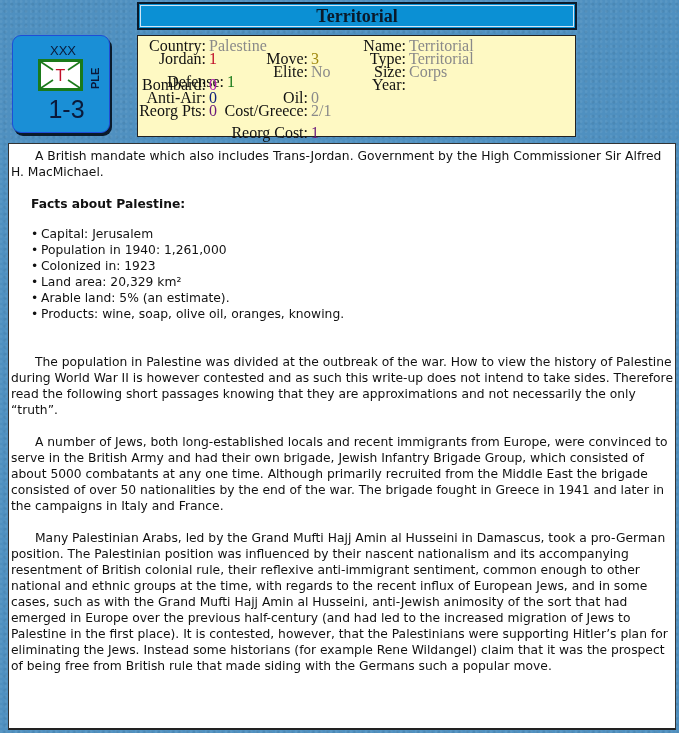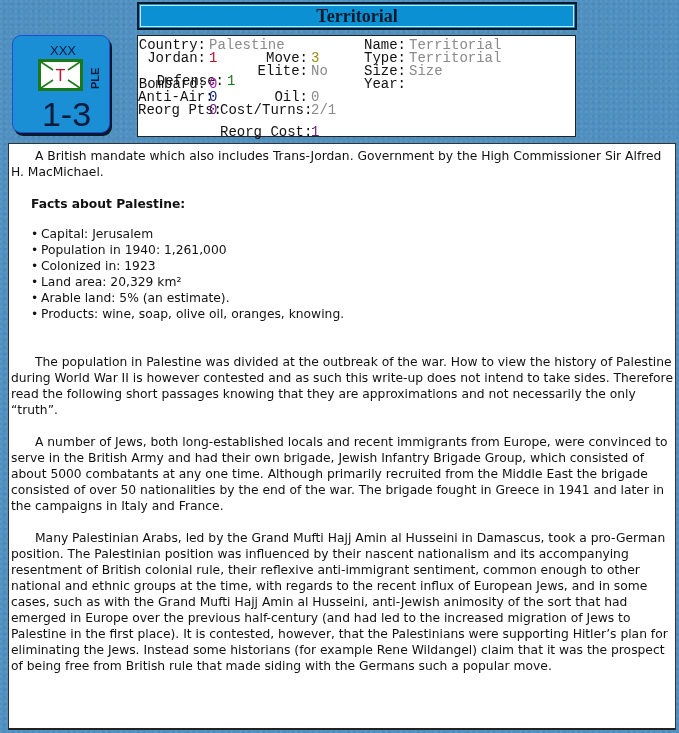--- a/index.html
+++ b/index.html
@@ -25,34 +25,34 @@
     position: absolute; left: 25px; top: 23px; width: 45px; height: 32px;
   }
   .counter .nation {
     position: absolute; left: 76px; top: 28px; width: 20px; height: 28px;
     font-family: "Liberation Sans", sans-serif; font-size: 11px; font-weight: bold;
     color: #0a1a3a; writing-mode: vertical-rl; transform: rotate(180deg);
     text-align: center;
   }
   .counter .strength {
     position: absolute; left: 0; top: 59px; width: 107px; text-align: center;
-    font-family: "Liberation Sans", sans-serif; font-size: 34px; color: #0a1a3a;
+    font-family: "Liberation Sans", sans-serif; font-size: 25px; color: #0a1a3a;
   }
   .titlebar {
     position: absolute; left: 137px; top: 2px; width: 436px; height: 24px;
     background: #0b90d4; border: 2px solid #0a1a2a; outline: 1px solid #cfe6f7;
     outline-offset: -4px;
     text-align: center;
     font-family: "Liberation Serif", serif; font-weight: bold; font-size: 18px;
     line-height: 24px; color: #0a1a2a;
   }
   .stats {
     position: absolute; left: 137px; top: 35px; width: 437px; height: 100px;
-    background: #ffffff; border: 1px solid #222;
-    font-family: Liberation Mono, monospace; font-size: 14px; line-height: 13px;
+    background: #fef9c3; border: 1px solid #222;
+    font-family: Liberation Serif, serif; font-size: 16px; line-height: 13px;
   }
   .stat { position: absolute; white-space: nowrap; }
   .stat .lbl { color: #111; display: inline-block; text-align: right; }
   .stat .val { margin-left: 3px; }
   .col1 .lbl { width: 68px; }
   .col2 .lbl { width: 88px; }
   .col3 .lbl { width: 44px; }
   .c-gray { color: #8a8a8a; }
   .c-red { color: #c0102a; }
   .c-green { color: #1a7a1a; }
@@ -120,31 +120,31 @@
   <div class="stat col2" style="left:82px;top:29px;">
     <span class="lbl">Elite:</span><span class="val c-gray">No</span>
   </div>
   <div class="stat col2" style="left:82px;top:42px;margin-top:48px;">
     <span class="lbl">Reorg Cost:</span><span class="val c-purple">1</span>
   </div>
   <div class="stat col2" style="left:82px;top:55px;">
     <span class="lbl">Oil:</span><span class="val c-gray">0</span>
   </div>
   <div class="stat col2" style="left:82px;top:68px;">
-    <span class="lbl">Cost/Turns:</span><span class="val c-gray">2/1</span>
+    <span class="lbl">Cost/Greece:</span><span class="val c-gray">2/1</span>
   </div>
 
   <div class="stat col3" style="left:224px;top:3px;">
     <span class="lbl">Name:</span><span class="val c-gray">Territorial</span>
   </div>
   <div class="stat col3" style="left:224px;top:16px;">
     <span class="lbl">Type:</span><span class="val c-gray">Territorial</span>
   </div>
   <div class="stat col3" style="left:224px;top:29px;">
-    <span class="lbl">Size:</span><span class="val c-gray">Size</span>
+    <span class="lbl">Size:</span><span class="val c-gray">Corps</span>
   </div>
   <div class="stat col3" style="left:224px;top:42px;">
     <span class="lbl">Year:</span><span class="val c-gray"></span>
   </div>
 </div>
 
 <div class="textpanel">
   <p>A British mandate which also includes Trans-Jordan.  Government by the High Commissioner Sir Alfred H.  MacMichael.</p>
   <div class="facts-title">Facts about Palestine:</div>
   <ul>

